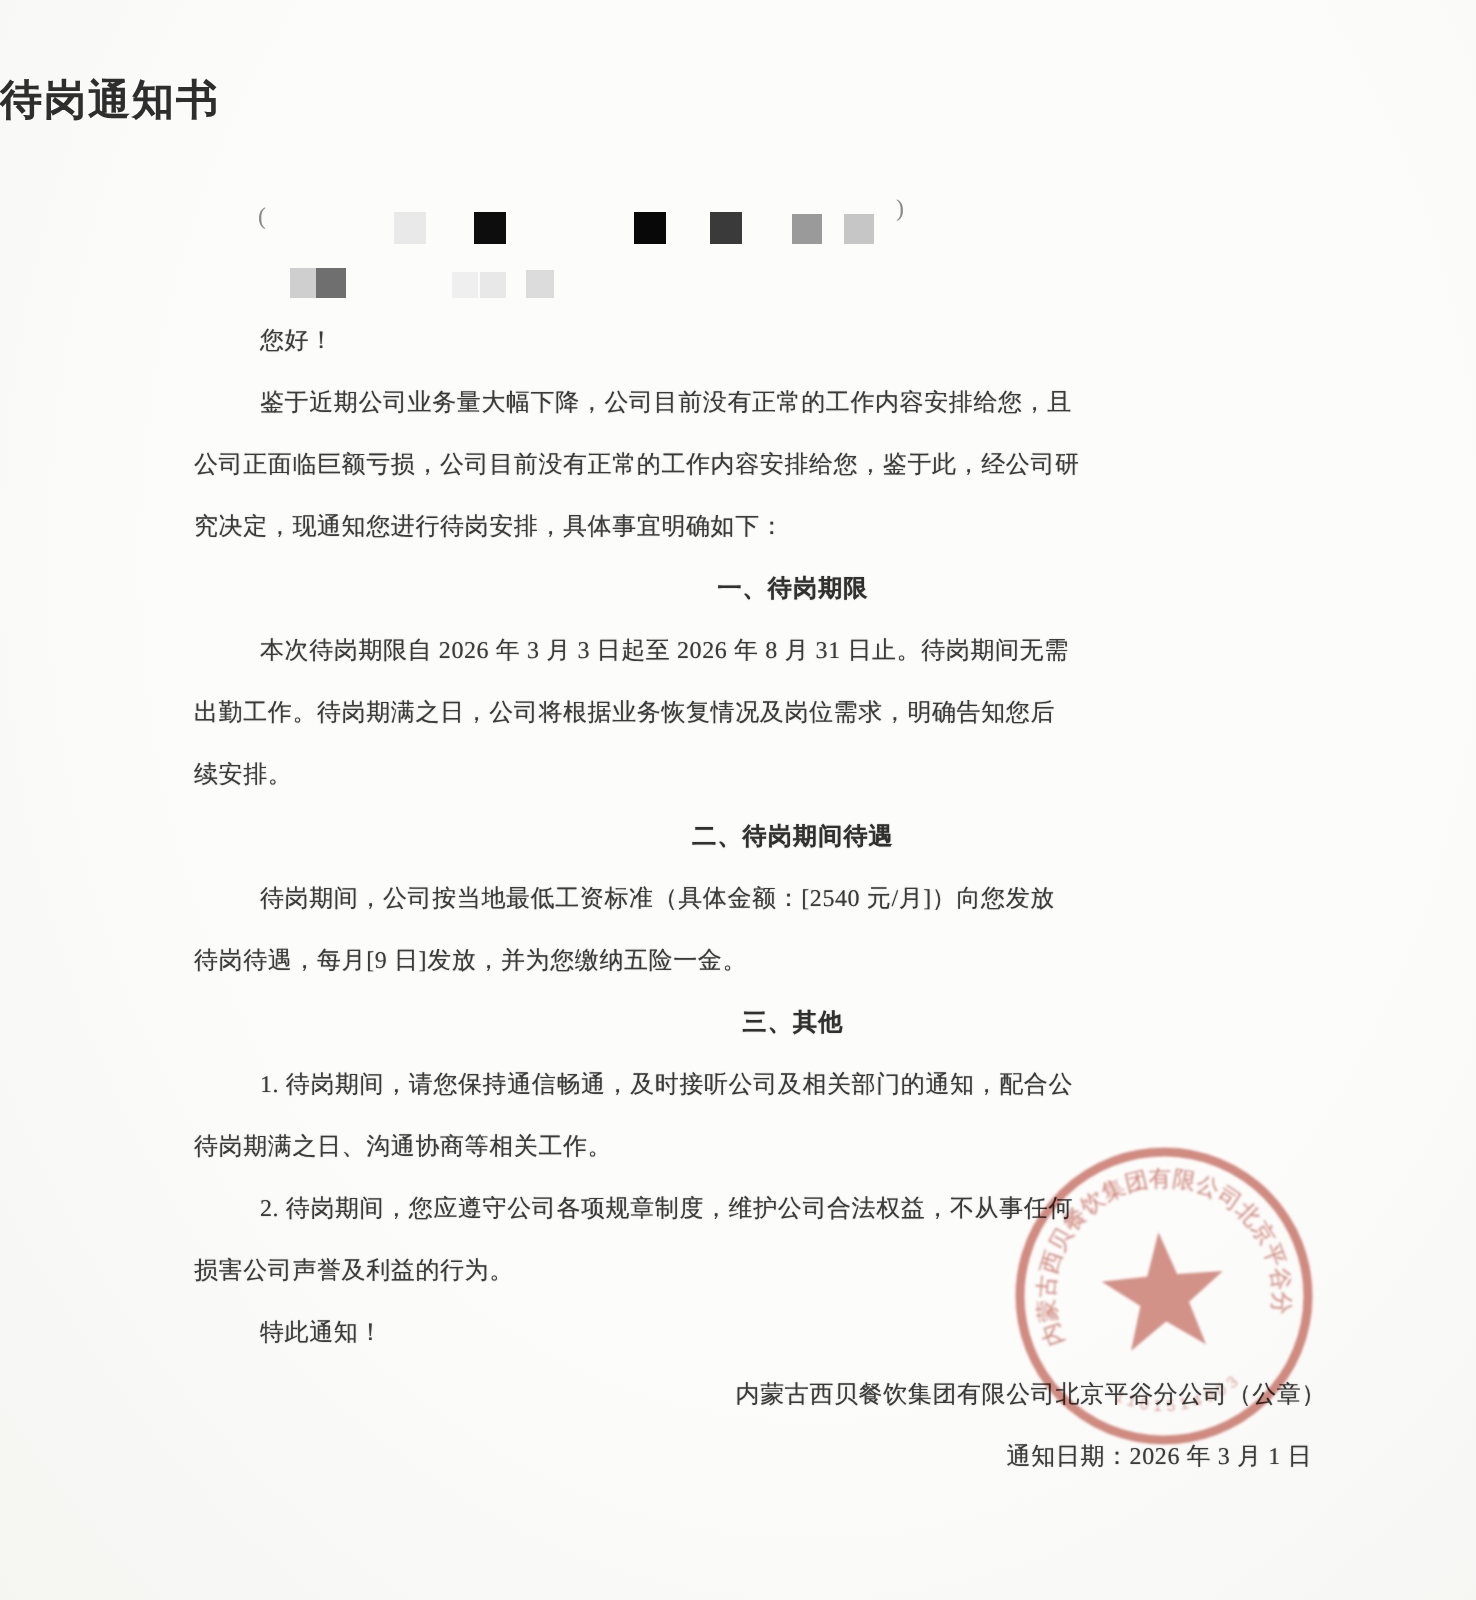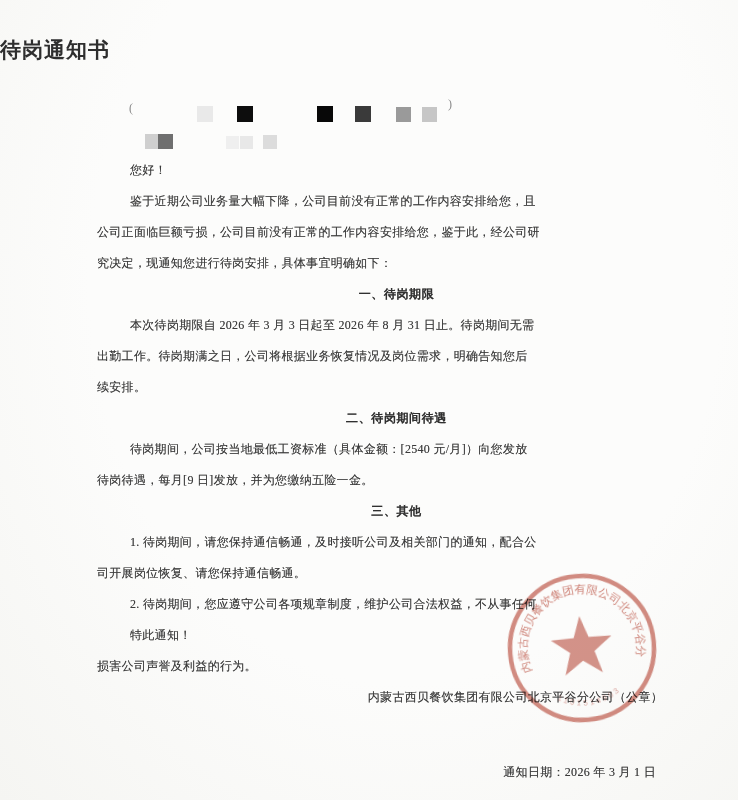--- a/index.html
+++ b/index.html
@@ -22,21 +22,21 @@
     position:absolute;left:97px;top:155px;width:566px;
   }
   .line{
     height:31px;line-height:31px;font-size:12px;letter-spacing:0.3px;
     color:#3a3a3a;white-space:nowrap;
     text-shadow:0 0 0.6px rgba(70,70,70,.55);
   }
   .indent{padding-left:33px;}
   .heading{font-weight:bold;font-family:"Liberation Sans","DejaVu Sans",sans-serif;letter-spacing:0.6px;color:#303030;text-align:center;}
   .right{text-align:right;}
-  .pr{padding-right:7px;margin-top:44px;}
+  .pr{padding-right:7px;}
   .rblock{position:absolute;}
   .pmark{position:absolute;font-size:12px;color:#8a8a8a;}
   .seal{
     position:absolute;left:496px;top:562px;width:172px;height:172px;
     mix-blend-mode:multiply;opacity:0.92;
     transform:rotate(-5deg);
     filter:blur(0.45px);
   }
 </style>
 </head>
@@ -69,24 +69,24 @@
     <div class="line">究决定，现通知您进行待岗安排，具体事宜明确如下：</div>
     <div class="line indent heading">一、待岗期限</div>
     <div class="line indent">本次待岗期限自 2026 年 3 月 3 日起至 2026 年 8 月 31 日止。待岗期间无需</div>
     <div class="line">出勤工作。待岗期满之日，公司将根据业务恢复情况及岗位需求，明确告知您后</div>
     <div class="line">续安排。</div>
     <div class="line indent heading">二、待岗期间待遇</div>
     <div class="line indent">待岗期间，公司按当地最低工资标准（具体金额：[2540 元/月]）向您发放</div>
     <div class="line">待岗待遇，每月[9 日]发放，并为您缴纳五险一金。</div>
     <div class="line indent heading">三、其他</div>
     <div class="line indent">1. 待岗期间，请您保持通信畅通，及时接听公司及相关部门的通知，配合公</div>
-    <div class="line">司开展岗位恢复、请您保持通信畅通。</div>
+    <div class="line">待岗期满之日、沟通协商等相关工作。</div>
     <div class="line indent">2. 待岗期间，您应遵守公司各项规章制度，维护公司合法权益，不从事任何</div>
+    <div class="line">损害公司声誉及利益的行为。</div>
     <div class="line indent">特此通知！</div>
-    <div class="line">损害公司声誉及利益的行为。</div>
     <div class="line right">内蒙古西贝餐饮集团有限公司北京平谷分公司（公章）</div>
     <div class="line right pr">通知日期：2026 年 3 月 1 日</div>
   </div>
 
   <svg class="seal" viewBox="-86 -86 172 172">
     <circle cx="0" cy="0" r="72" fill="none" stroke="rgba(192,90,75,0.75)" stroke-width="4.5"></circle>
     <defs>
       <path id="ringPath" d="M -51.7,18.8 A 55,55 0 1 1 51.7,18.8" fill="none"></path>
       <path id="serialPath" d="M -36,45 A 58,58 0 0 0 36,45" fill="none"></path>
     </defs>

